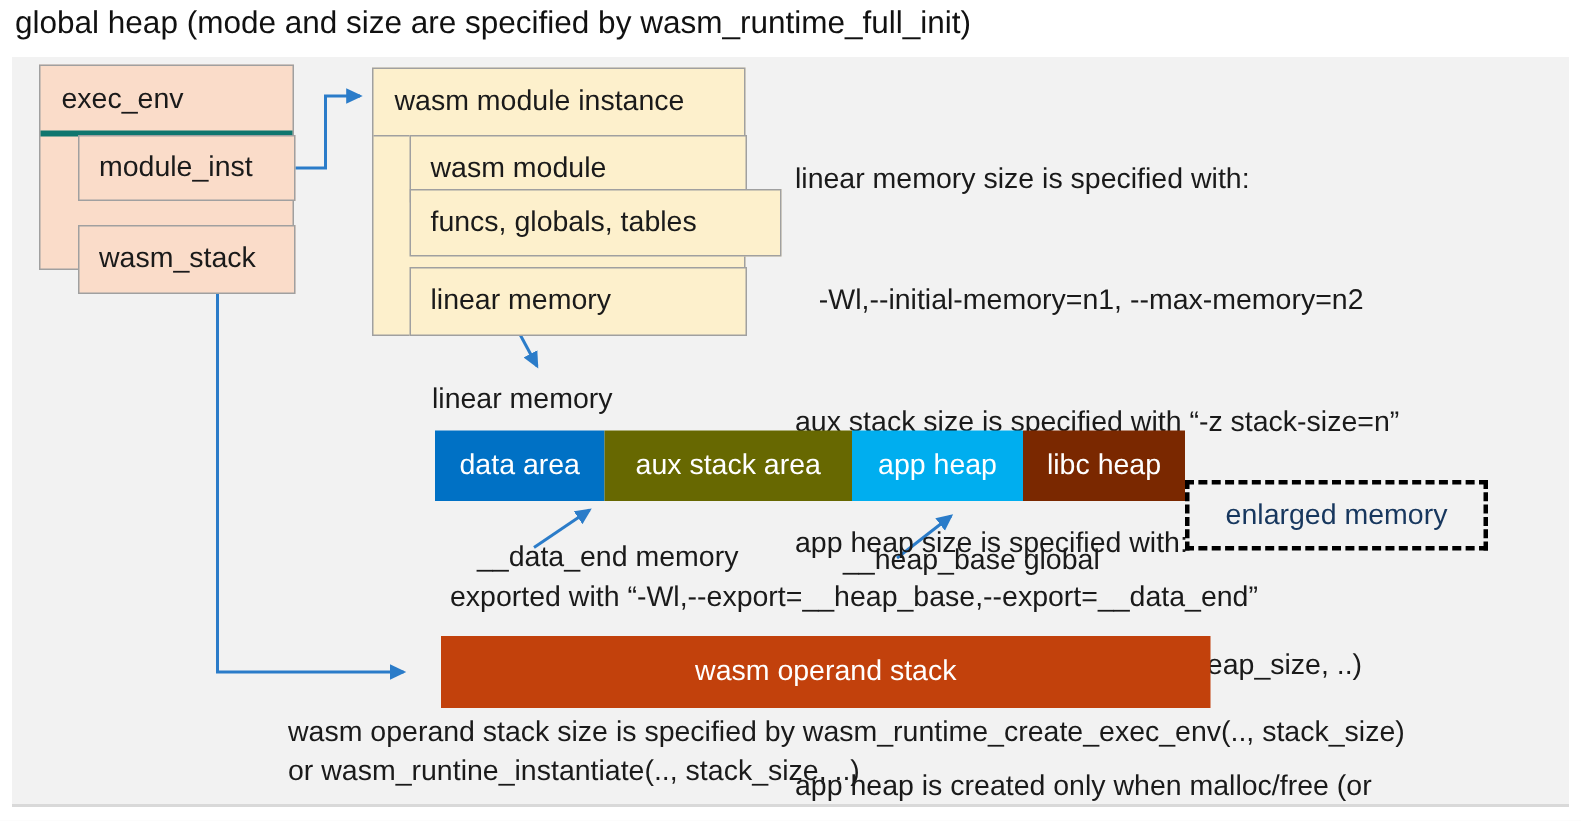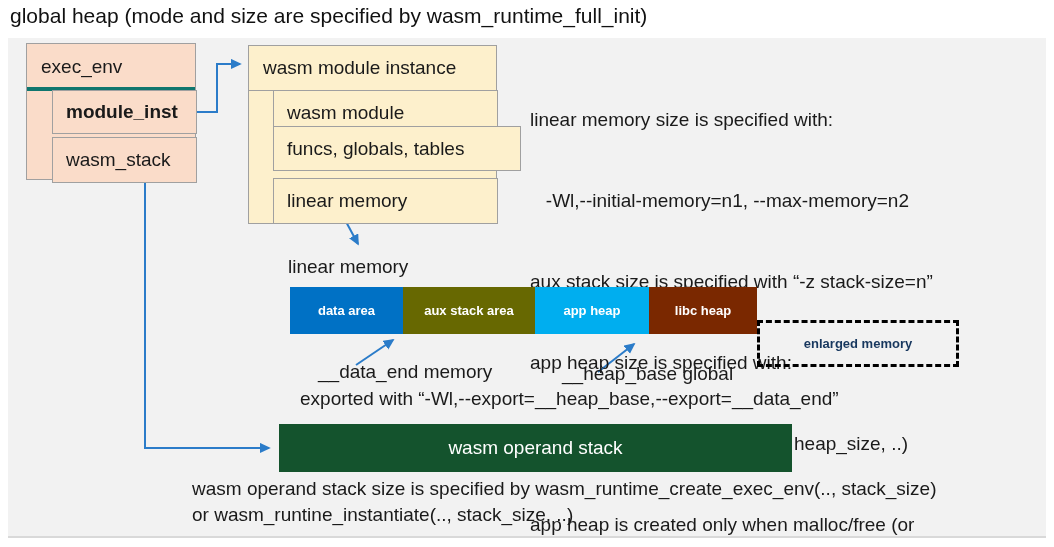--- a/index.html
+++ b/index.html
@@ -12,24 +12,24 @@
   .box { position:absolute; border:1px solid #a0a0a0; font-size:19px; }
   .pink { background:#fadcc9; }
   .yellow { background:#fdf0cc; }
   .box-header { padding-left:14px; white-space:nowrap; }
   .cell { display:flex; align-items:center; padding-left:13px; white-space:nowrap; }
 
   .label { position:absolute; font-size:19px; white-space:pre; }
   .notes { position:absolute; left:530px; top:52px; font-size:19px; line-height:27px; white-space:pre; }
 
   .membar { position:absolute; left:290px; top:287px; height:47px; display:flex; }
-  .seg { height:47px; display:flex; align-items:center; justify-content:center; color:#fff; font-size:13px; white-space:nowrap;font-weight:bold; }
+  .seg { height:47px; display:flex; align-items:center; justify-content:center; color:#fff; font-size:19px; white-space:nowrap; }
   .seg-dashed { border:3px dashed #000; color:#17375e; background:transparent; }
 
-  .opstack { position:absolute; left:279px; top:424px; width:513px; height:48px; background:#14532d; color:#fff;
+  .opstack { position:absolute; left:294px; top:424px; width:513px; height:48px; background:#c2410c; color:#fff;
              font-size:19px; display:flex; align-items:center; justify-content:center; }
 </style>
 </head>
 <body>
 
 <div class="canvas">
 
   <div class="title">global heap (mode and size are specified by wasm_runtime_full_init)</div>
   <div class="panel"></div>
 
@@ -42,22 +42,22 @@
     <polyline points="184,112 217,112 217,64 240,64" fill="none" stroke="#2b7cc9" stroke-width="2" marker-end="url(#ah)"></polyline>
     <line x1="344" y1="218" x2="358" y2="244" stroke="#2b7cc9" stroke-width="2" marker-end="url(#ah)"></line>
     <polyline points="145,181 145,448 269,448" fill="none" stroke="#2b7cc9" stroke-width="2" marker-end="url(#ah)"></polyline>
     <line x1="356" y1="365" x2="393" y2="340" stroke="#2b7cc9" stroke-width="2" marker-end="url(#ah)"></line>
     <line x1="598" y1="372" x2="634" y2="344" stroke="#2b7cc9" stroke-width="2" marker-end="url(#ah)"></line>
   </svg>
 
   <div class="box pink" style="left:26px; top:43px; width:170px; height:137px;">
     <div class="box-header" style="line-height:46px; border-bottom:4px solid #0f766e; height:47px;">exec_env</div>
   </div>
-  <div class="box pink cell" style="left:52px; top:90px; width:145px; height:44px;font-weight:bold;">module_inst</div>
-  <div class="box pink cell" style="left:52px; top:137px; width:145px; height:46px;">wasm_stack</div>
+  <div class="box pink cell" style="left:52px; top:90px; width:145px; height:44px;">module_inst</div>
+  <div class="box pink cell" style="left:52px; top:150px; width:145px; height:46px;">wasm_stack</div>
 
   <div class="box yellow" style="left:248px; top:45px; width:249px; height:179px;">
     <div class="box-header" style="line-height:44px; border-bottom:1px solid #a0a0a0; height:45px;">wasm module instance</div>
   </div>
   <div class="box yellow cell" style="left:273px; top:90px; width:225px; height:45px;">wasm module</div>
   <div class="box yellow cell" style="left:273px; top:126px; width:248px; height:45px;">funcs, globals, tables</div>
   <div class="box yellow cell" style="left:273px; top:178px; width:225px; height:46px;">linear memory</div>
 
   <div class="notes">
     <div>linear memory size is specified with:</div>
@@ -65,21 +65,21 @@
     <div>aux stack size is specified with “-z stack-size=n”</div>
     <div>app heap size is specified with:</div>
     <div>   wasm_runtime_instantiate(.., heap_size, ..)</div>
     <div>app heap is created only when malloc/free (or</div>
     
   </div>
 
   <div class="label" style="left:288px; top:256px;">linear memory</div>
   <div class="membar">
       <div class="seg" style="width: 113px; background: rgb(0, 113, 197);">data area</div>
-      <div class="seg" style="width: 132px; background: rgb(103, 104, 1);">aux stack area</div>
+      <div class="seg" style="width: 165px; background: rgb(103, 104, 1);">aux stack area</div>
       <div class="seg" style="width: 114px; background: rgb(0, 174, 239); text-align: center;">app heap</div>
       <div class="seg" style="width: 108px; background: rgb(122, 40, 0);">libc heap</div>
       <div class="seg seg-dashed" style="width: 202px; color: rgb(23, 55, 94); margin-top: 33px;">enlarged memory</div>
     </div>
 
   <div class="label" style="left:318px; top:361px;">__data_end memory</div>
   <div class="label" style="left:562px; top:363px;">__heap_base global</div>
   <div class="label" style="left:300px; top:388px;">exported with “-Wl,--export=__heap_base,--export=__data_end”</div>
 
   <div class="opstack">

